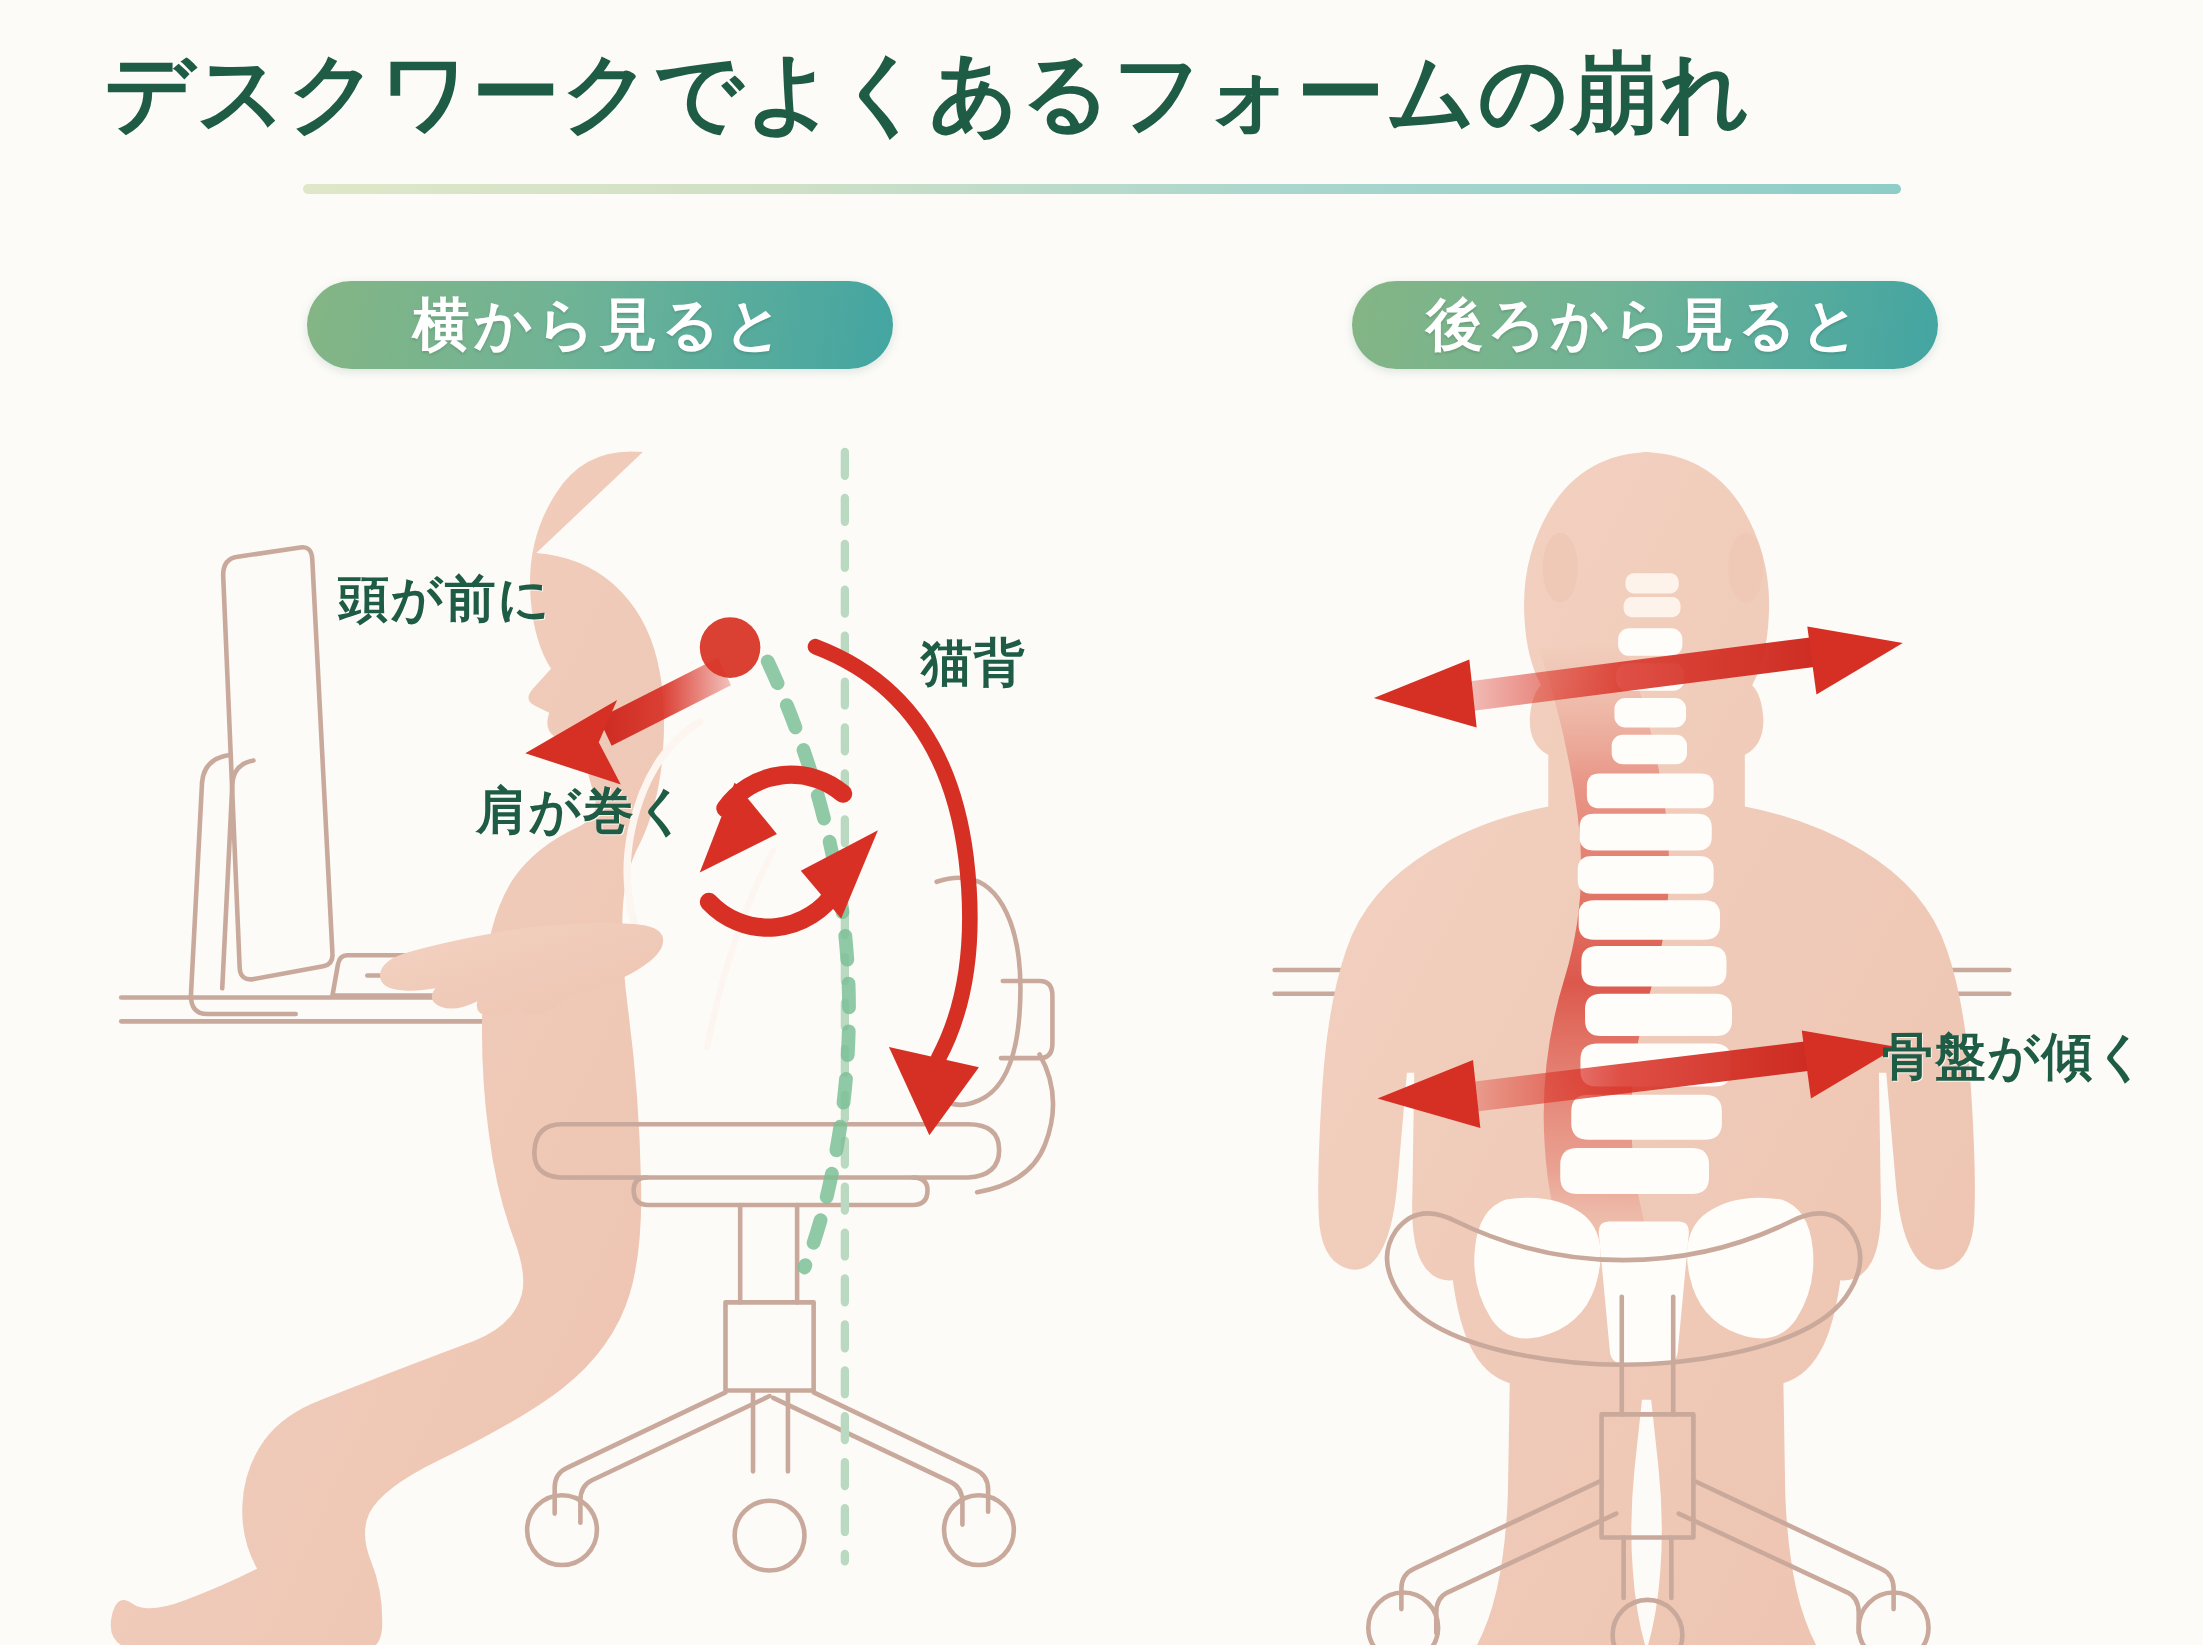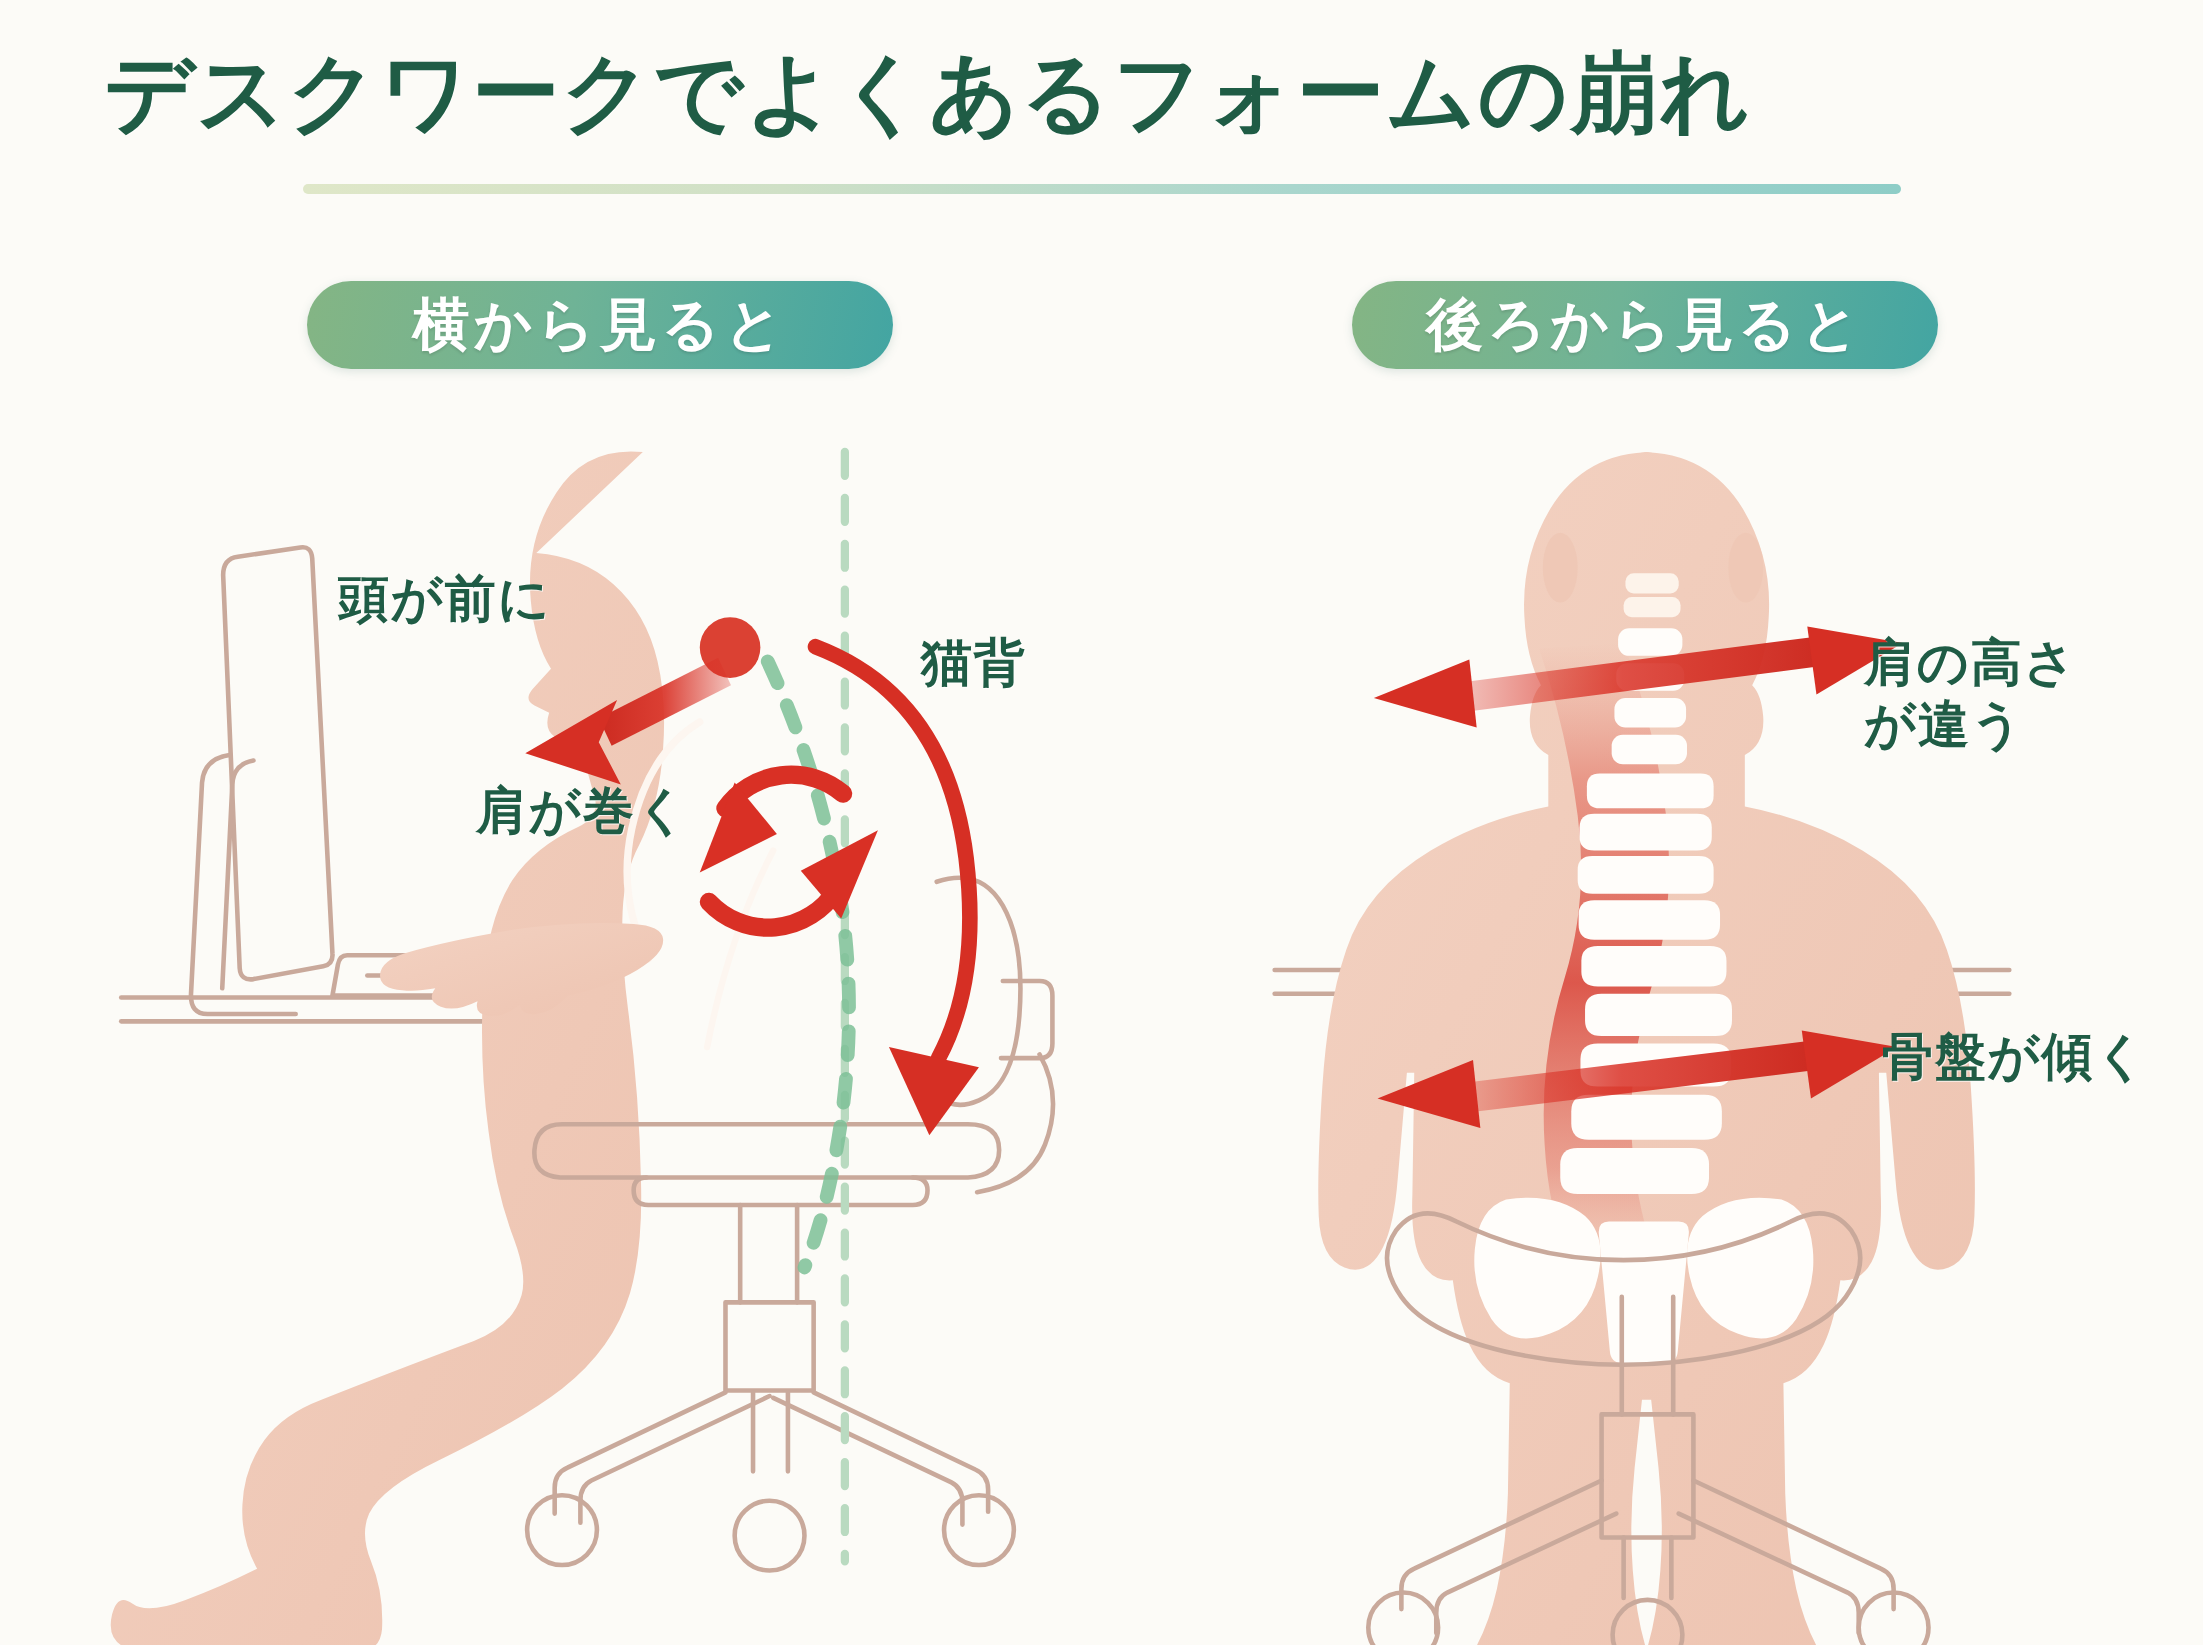--- a/index.html
+++ b/index.html
@@ -424,21 +424,17 @@
       <path d="M2066 1140 L1962 1122 L1972 1196 Z" fill="#d62f24"></path>
     </g>
   </svg>
 
   <div class="anno" id="anno-head-forward">頭が前に</div>
 
   <div class="anno" id="anno-shoulder-roll">肩が巻く</div>
 
   <div class="anno" id="anno-kyphosis">猫背</div>
 
-  <div class="anno" id="anno-shoulder-height">
-    <div>肩の高さ</div>
-    <div>が違う</div>
-  </div>
 
   <div class="anno" id="anno-pelvis-tilt">骨盤が傾く</div>
 
 </div>
 
 
 </body></html>

